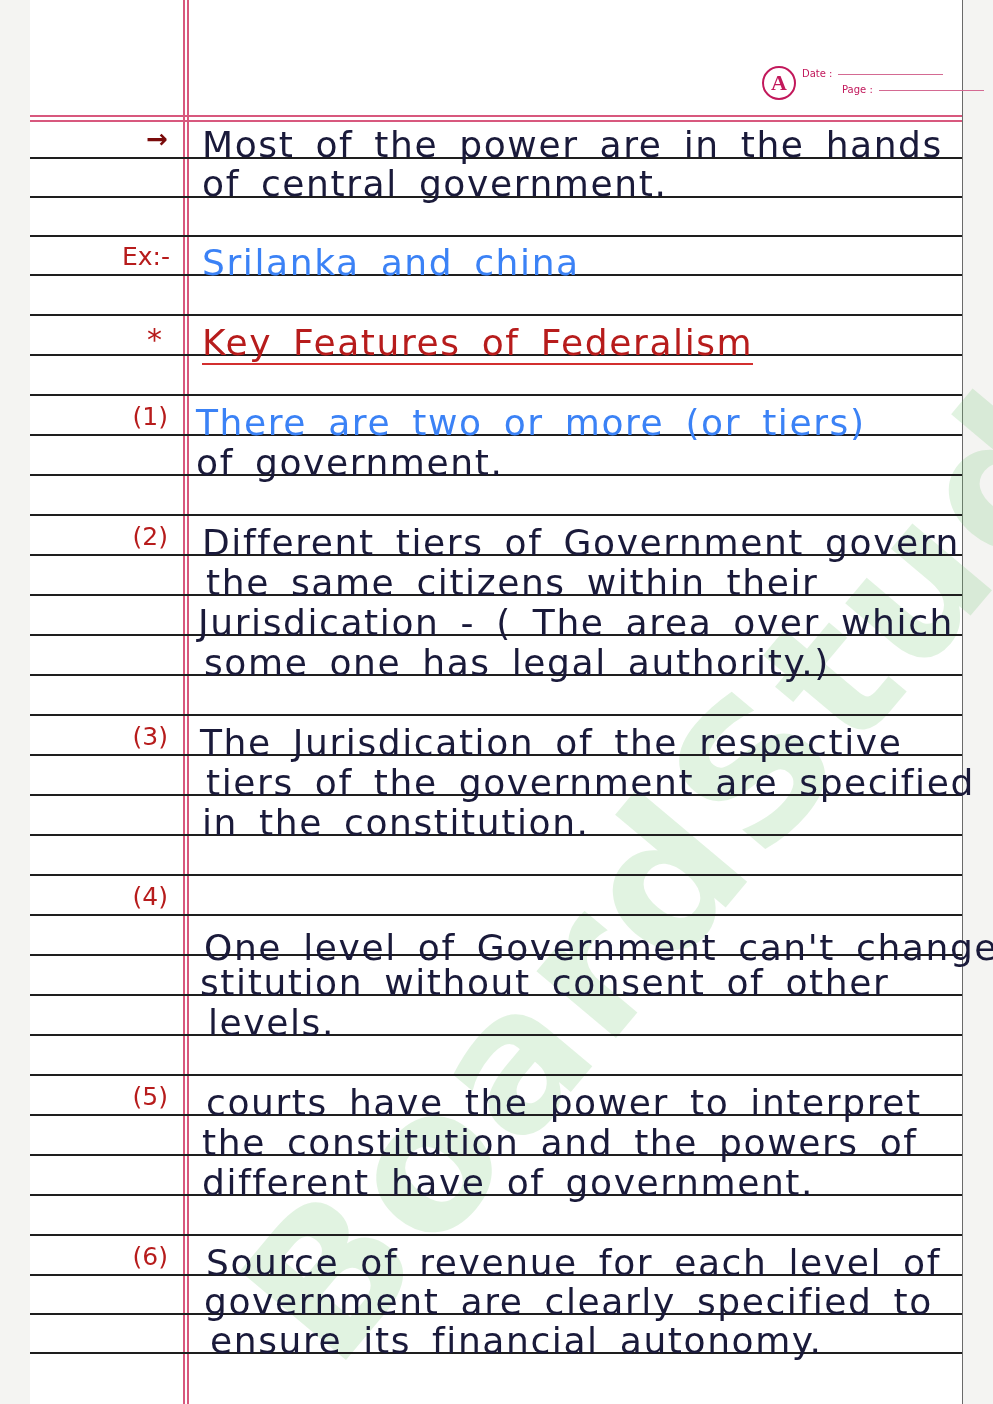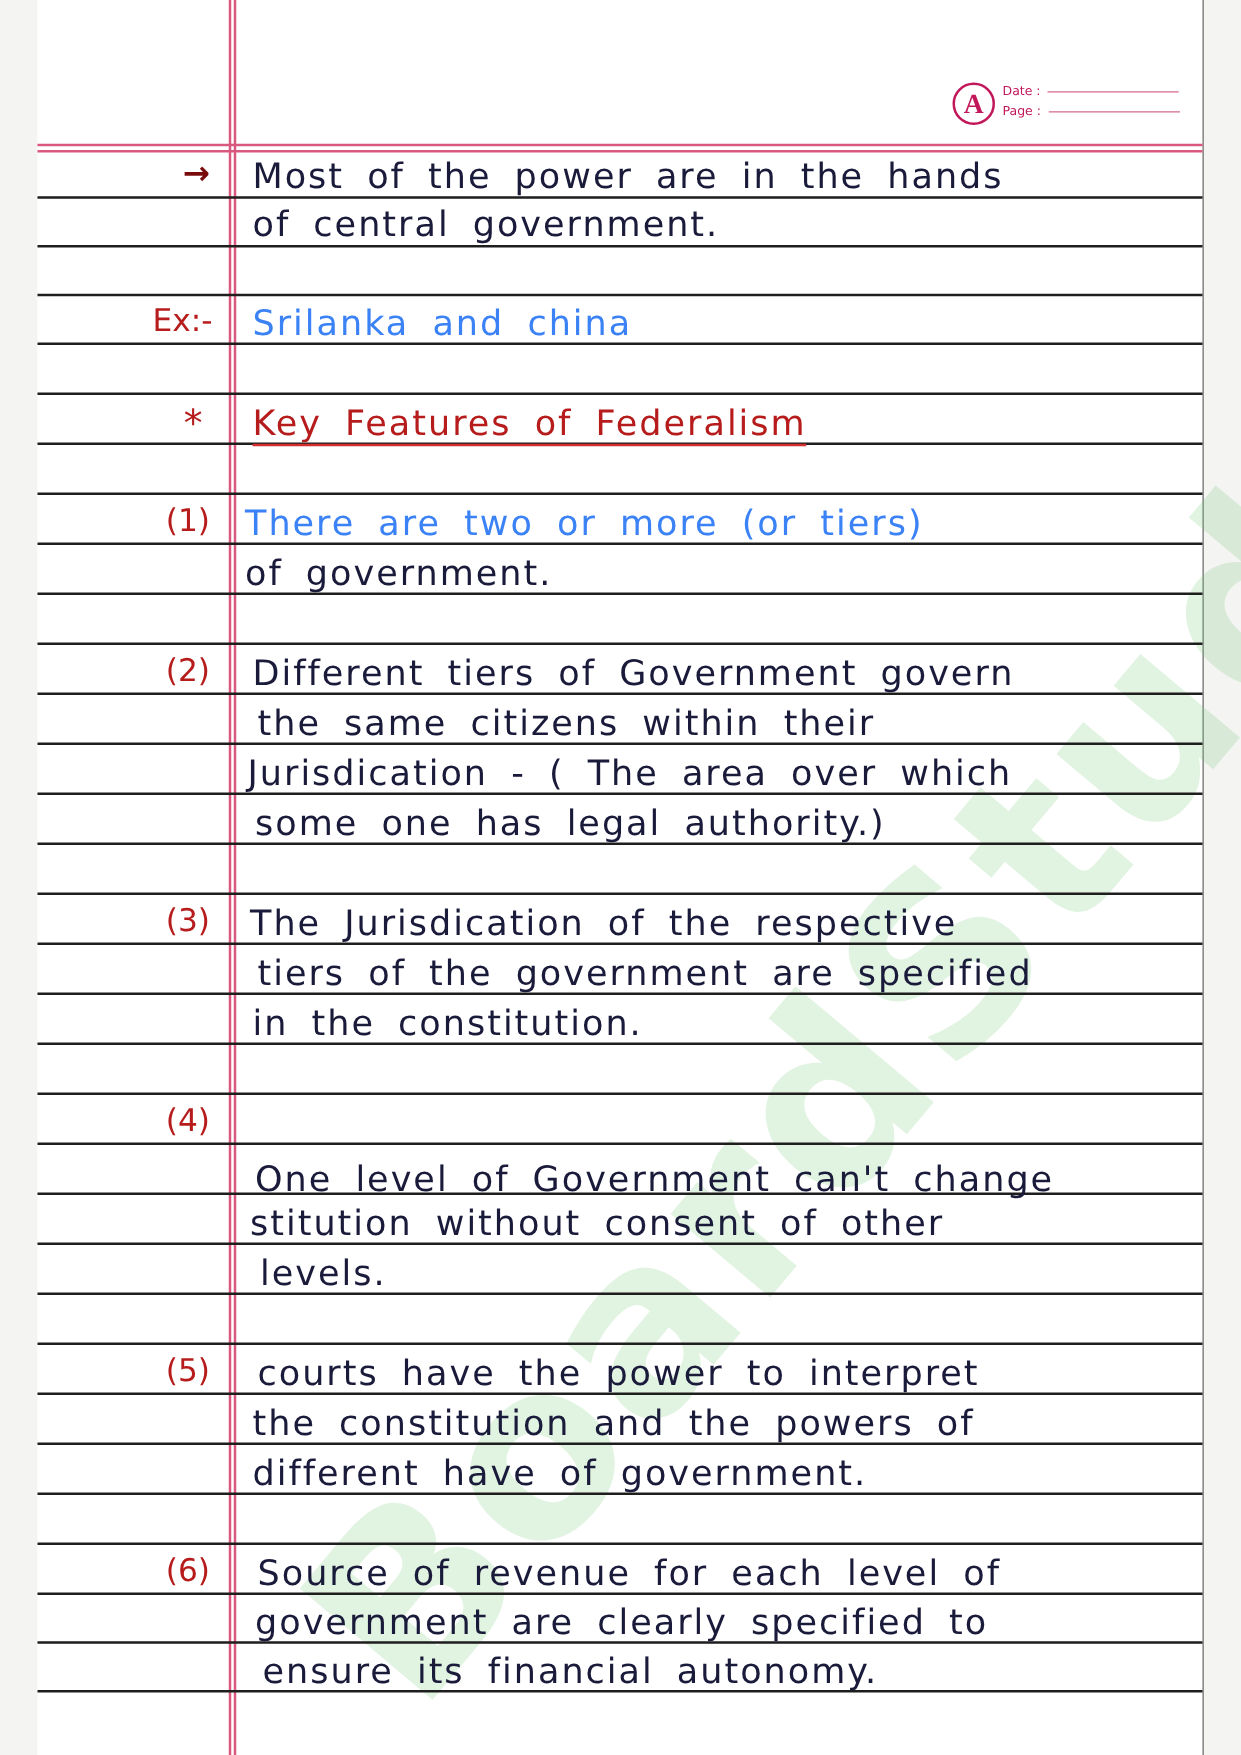--- a/index.html
+++ b/index.html
@@ -27,33 +27,33 @@
     .stamp { position: absolute; left: 732px; top: 62px; z-index: 3; }
     .stamp-logo {
       position: absolute; left: 0; top: 4px; width: 30px; height: 30px;
       border: 2px solid #c2185b; border-radius: 50%;
       color: #c2185b; font-size: 22px; font-weight: bold; text-align: center; line-height: 30px;
       font-family: "Liberation Serif", serif;
     }
     .stamp-row { position: absolute; left: 40px; font-size: 10px; color: #c2185b; white-space: nowrap; }
     .stamp-row .blank { display: inline-block; width: 105px; border-bottom: 1px solid #d46a92; margin-left: 6px; vertical-align: middle; }
     .stamp-row.date { top: 6px; }
-    .stamp-row.pagenum { top: 22px; }
+    .stamp-row.pagenum { top: 22px; margin-left: 40px; }
     
     .red-hline { position: absolute; left: 0; width: 932px; height: 2px; background: #d8587e; z-index: 2; }
     .black-hline { position: absolute; left: 0; width: 932px; height: 2px; background: #1e1e1e; z-index: 2; }
     .red-vline { position: absolute; top: 0; width: 2px; height: 1404px; background: #d8587e; z-index: 2; }
     
     .label {
       position: absolute; z-index: 4; color: #b71c1c;
       font-family: "DejaVu Sans", sans-serif; font-size: 25px; text-align: right; width: 80px;
     }
     .line-text {
       position: absolute; left: 202px; z-index: 4;
-      font-family: "DejaVu Sans", sans-serif; font-size: 28px; letter-spacing: 1.6px;
+      font-family: "DejaVu Sans", sans-serif; font-size: 36px; letter-spacing: 1.6px;
       color: #1a1a3a; white-space: nowrap; word-spacing: 8px;
     }
     .line-text.blue { color: #3b82f6; }
     .line-text.heading { color: #b71c1c; border-bottom: 2px solid #d32f2f; padding-bottom: 0; }
     .arrow { color: #7a0b0b; font-size: 26px; font-weight: bold; }
   </style>
 </head>
 <body>
 
 <div class="page">

